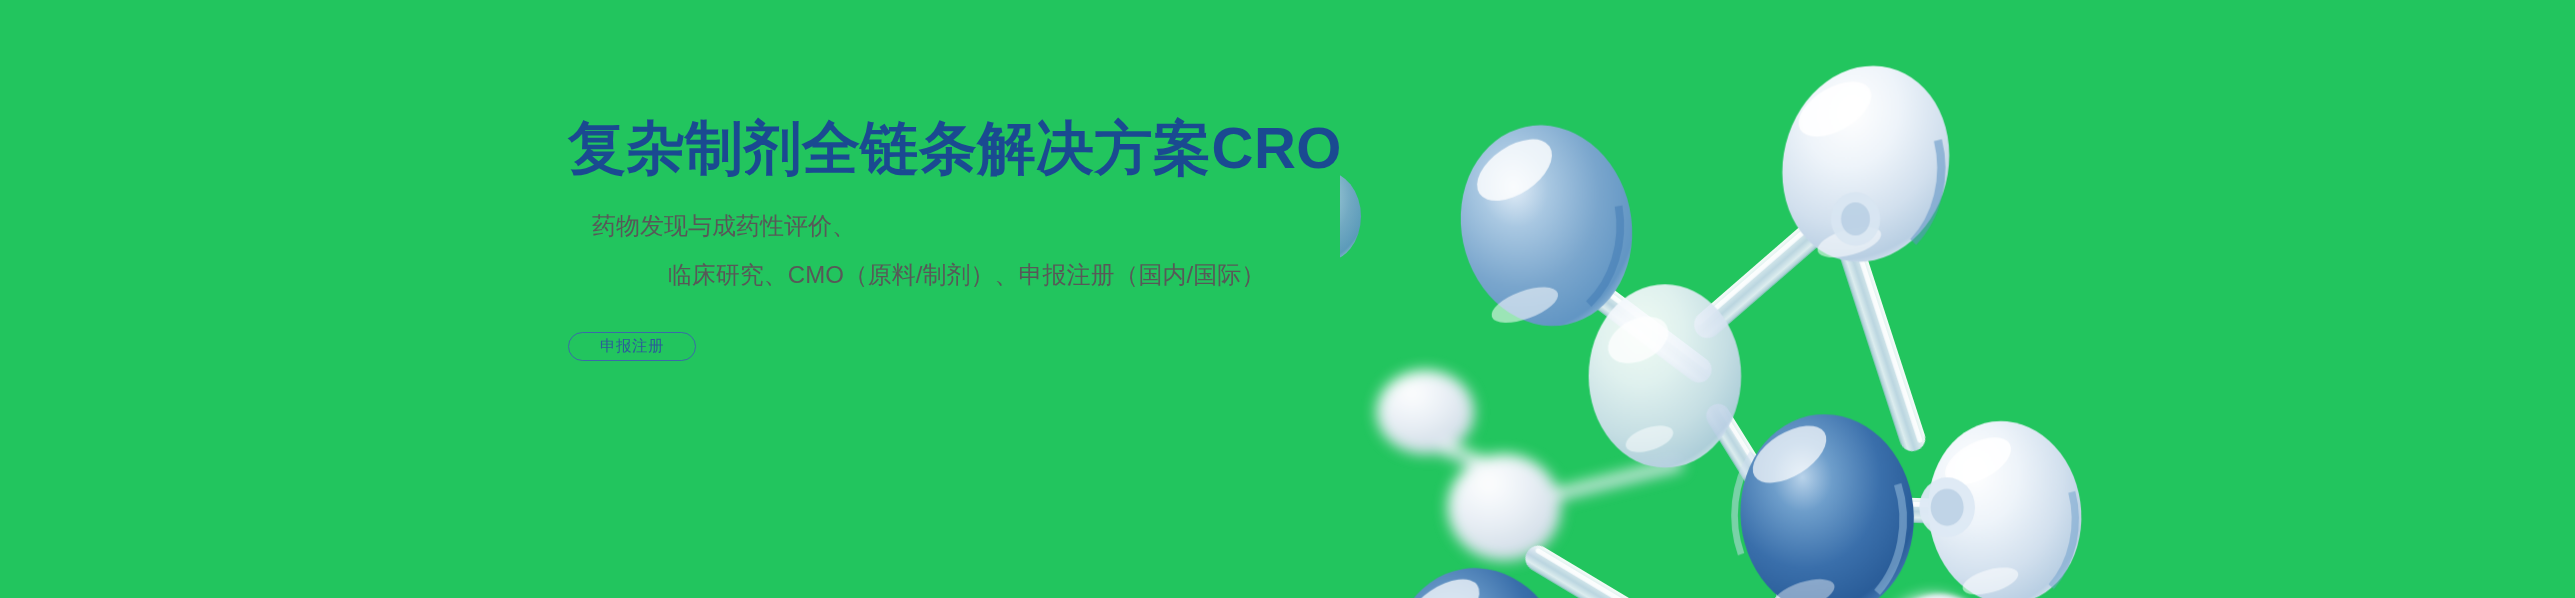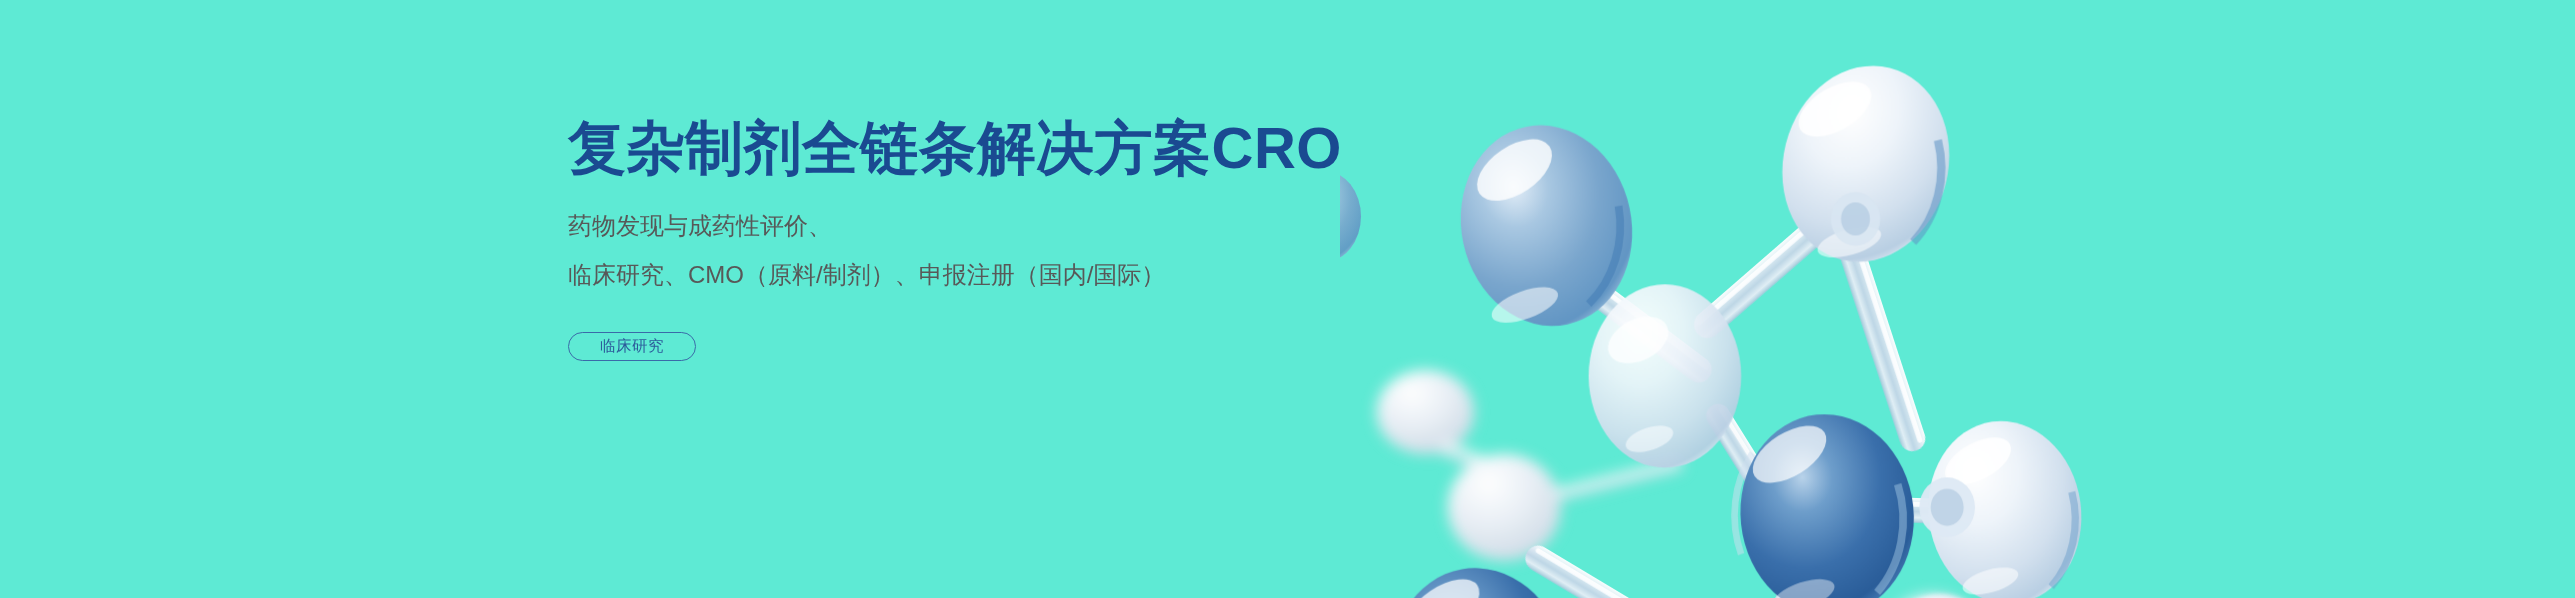--- a/index.html
+++ b/index.html
@@ -4,50 +4,50 @@
 <style>
   * { margin:0; padding:0; box-sizing:border-box; }
   html, body {
     width:2576px; height:598px;
     overflow:hidden;
     font-family:"Liberation Sans","DejaVu Sans",sans-serif;
   }
   #banner {
     position:relative;
     width:2576px; height:598px;
-    background:#5eead4;
+    background:#22c55e;
     overflow:hidden;
     padding-left:38px;
   }
 
   
   #hero-text {
     position:absolute;
     left:568px;
     top:114px;
     width:773px;
   }
   #hero-title {
     font-size:58px;
     line-height:1.18;
     font-weight:700;
     color:#1a4a91;
     letter-spacing:0.5px;
     white-space:nowrap;
   }
-  #hero-subtitle { margin-top:32px; }
+  #hero-subtitle { margin-top:32px;margin-left:24px; }
   .subtitle-line {
     font-size:24px;
     line-height:1.0;
     color:#585858;
     margin-bottom:25px;
     white-space:nowrap;
     font-weight:400;
   }
-  .subtitle-line:last-child { margin-bottom:0; }
+  .subtitle-line:last-child { margin-bottom:0;text-align:center; }
 
   #cta-button {
     display:inline-flex;
     align-items:center;
     justify-content:center;
     margin-top:45px;
     width:128px;
     height:29px;
     border:1px solid #3a6aa8;
     border-radius:14.4px;
@@ -76,21 +76,21 @@
 
   <div id="hero-text">
 
     <h1 id="hero-title">复杂制剂全链条解决方案CRO</h1>
 
     <div id="hero-subtitle">
       <div class="subtitle-line">药物发现与成药性评价、</div>
       <div class="subtitle-line">临床研究、CMO（原料/制剂）、申报注册（国内/国际）</div>
     </div>
 
-    <button id="cta-button">临床研究</button>
+    <button id="cta-button">申报注册</button>
   </div>
 
   <div id="molecule-graphic">
     <svg viewBox="0 0 1740 1161" xmlns="http://www.w3.org/2000/svg" aria-hidden="true">
       <defs>
 
         <radialGradient id="gDeep" cx="38%" cy="30%" r="78%">
           <stop offset="0%" stop-color="#b9d3ea"></stop>
           <stop offset="22%" stop-color="#6e9ecb"></stop>
           <stop offset="58%" stop-color="#3a6fab"></stop>

